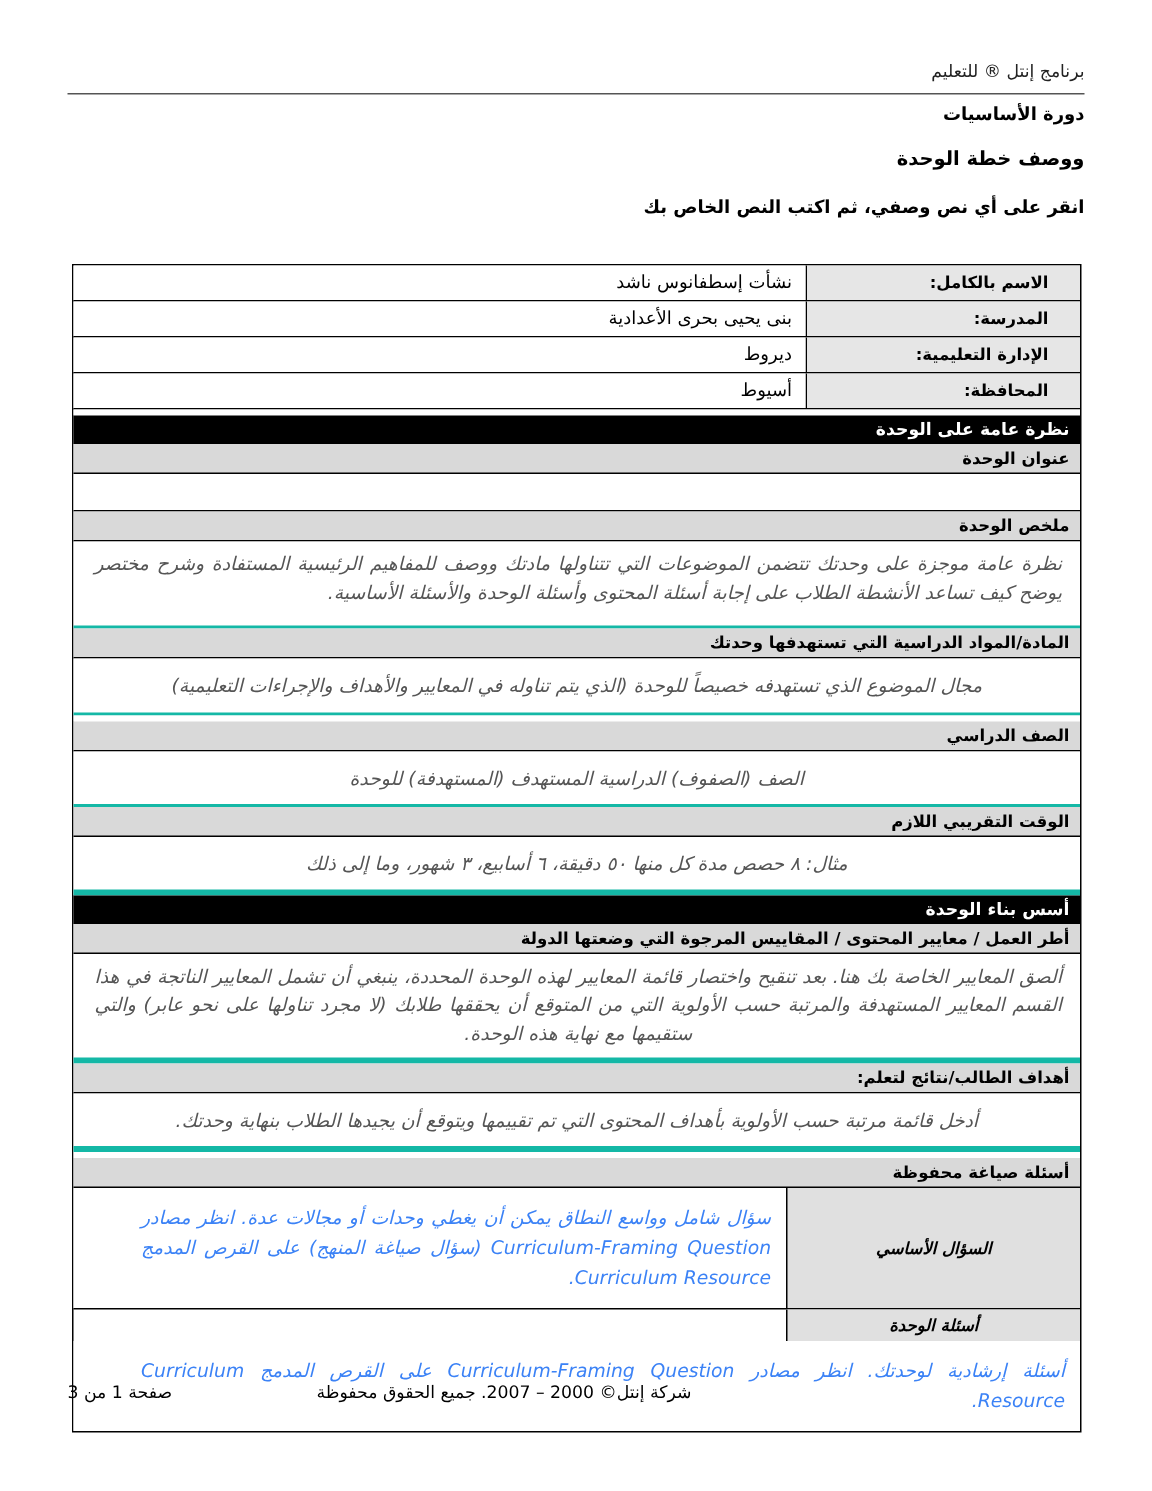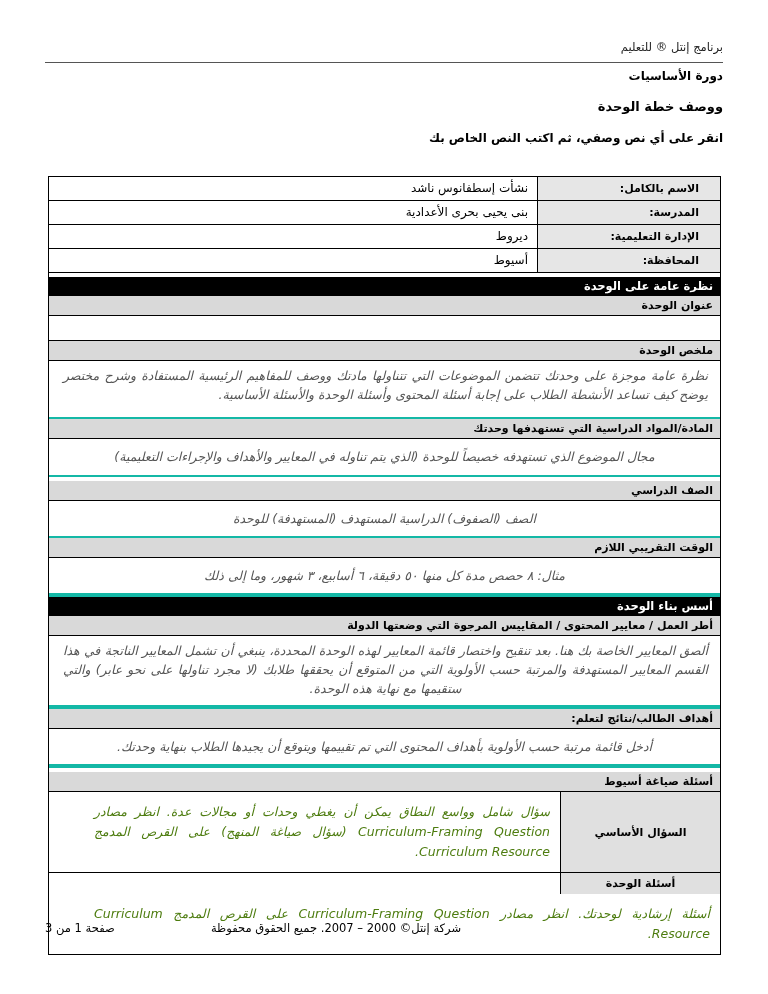--- a/index.html
+++ b/index.html
@@ -28,24 +28,24 @@
   .ctrlast{text-align:justify;text-align-last:center;padding:5px 12px 7px 14px;}
   .empty-row{min-height:25px;border-bottom:1px solid #000;background:#fff;}
   .spacer{min-height:4px;background:#fff;}
   .thick{border-bottom-width:2px;}
   
   .frow{display:flex;border-bottom:1px solid #000;min-height:24px;}
   .flabel{width:183px;background:#e6e6e6;font-weight:bold;font-size:11px;padding:5px 21px;border-left:1px solid #000;}
   .fvalue{flex:1;background:#fff;font-size:12px;padding:4px 9px;}
   
   .qrow{display:flex;border-bottom:1px solid #000;}
-  .qlabel{width:160px;background:#e0e0e0;font-weight:bold;font-size:11px;
+  .qlabel{width:196px;background:#e0e0e0;font-weight:bold;font-size:11px;
           display:flex;align-items:center;justify-content:center;
-          border-left:1px solid #000;padding:4px;}
-  .qtext{flex:1;background:#fff;font-style:italic;color:#4d7c0f;font-size:12.5px;line-height:20px;
+          border-left:1px solid #000;padding:4px;font-style:italic;}
+  .qtext{flex:1;background:#fff;font-style:italic;color:#3b82f6;font-size:12.5px;line-height:20px;
          text-align:justify;padding:10px 10px 10px 45px;}
   .qrow.last{border-bottom:none;flex-direction:column;}
   .q1{min-height:62px;}
   .q2{min-height:52px;}
   
   .h-summary{min-height:58px;}
   .h-subject{min-height:38px;}
   .h-grade{min-height:28px;}
   .h-time{min-height:23px;}
   .h-standards{min-height:62px;}
@@ -110,21 +110,21 @@
     <div class="bar">أسس بناء الوحدة</div>
 
     <div class="ghead">أطر العمل / معايير المحتوى / المقاييس المرجوة التي وضعتها الدولة</div>
     <div class="cell ph ctrlast h-standards">ألصق المعايير الخاصة بك هنا. بعد تنقيح واختصار قائمة المعايير لهذه الوحدة المحددة، ينبغي أن تشمل المعايير الناتجة في هذا القسم المعايير المستهدفة والمرتبة حسب الأولوية التي من المتوقع أن يحققها طلابك (لا مجرد تناولها على نحو عابر) والتي ستقيمها مع نهاية هذه الوحدة.</div>
 
     <div class="ghead">أهداف الطالب/نتائج لتعلم:</div>
     <div class="cell ph ctr h-objectives">أدخل قائمة مرتبة حسب الأولوية بأهداف المحتوى التي تم تقييمها ويتوقع أن يجيدها الطلاب بنهاية وحدتك.</div>
 
     <div class="spacer"></div>
 
-    <div class="ghead">أسئلة صياغة أسيوط</div>
+    <div class="ghead">أسئلة صياغة محفوظة</div>
 
     <div class="qrow q1">
       <div class="qlabel">السؤال الأساسي</div>
       <div class="qtext">سؤال شامل وواسع النطاق يمكن أن يغطي وحدات أو مجالات عدة. انظر مصادر Curriculum-Framing Question (سؤال صياغة المنهج) على القرص المدمج Curriculum Resource.</div>
     </div>
     <div class="qrow q2 last">
       <div class="qlabel">أسئلة الوحدة</div>
       <div class="qtext">أسئلة إرشادية لوحدتك. انظر مصادر Curriculum-Framing Question على القرص المدمج Curriculum Resource.</div>
     </div>
 

